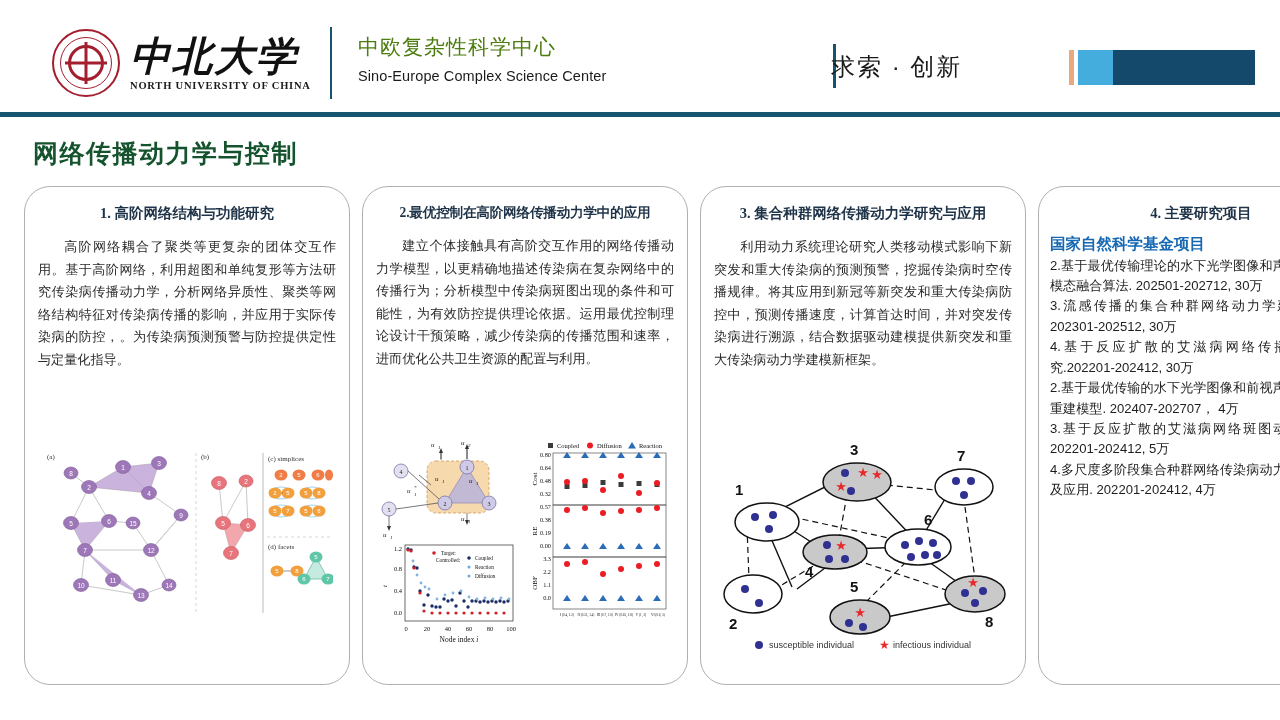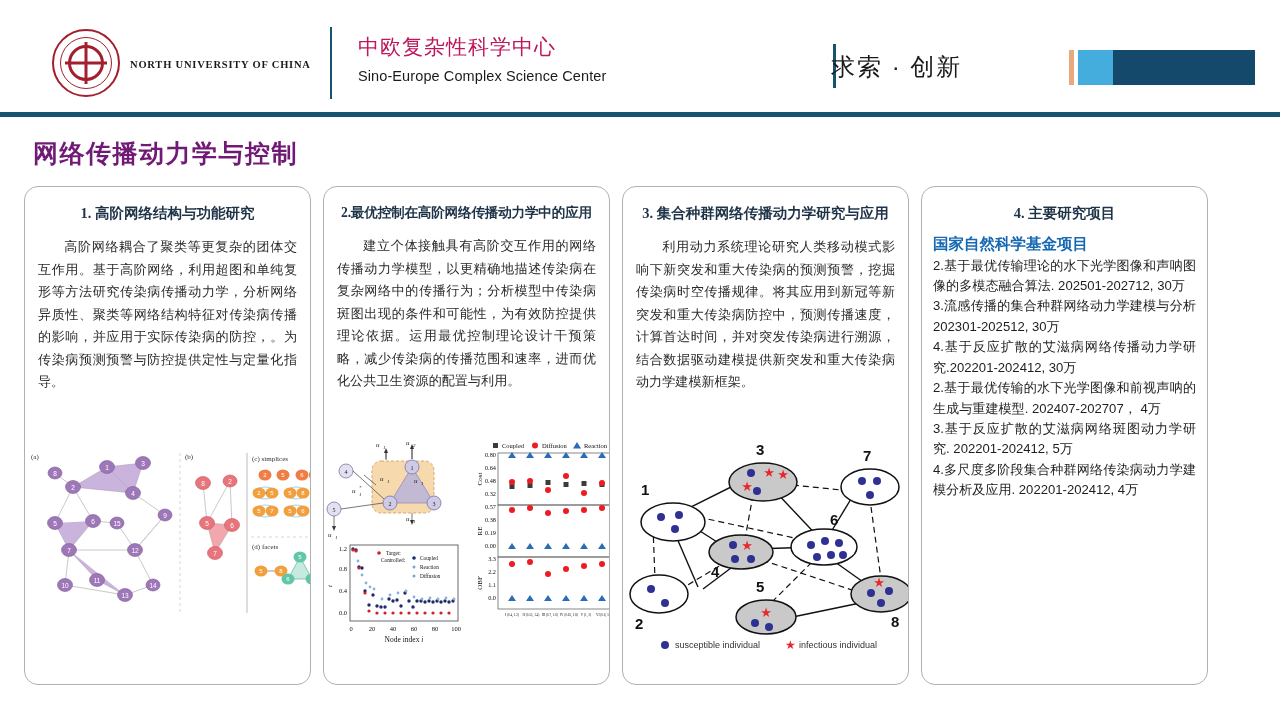--- a/index.html
+++ b/index.html
@@ -56,44 +56,44 @@
   }
   .logo-en{
     font-family:"Liberation Serif","DejaVu Serif",serif;
     font-size:10.5px;font-weight:700;color:#1a1a1a;letter-spacing:0.8px;
     margin-top:2px;text-align:right;
   }
   .hdr-div1{
     position:absolute;left:330px;top:27px;width:2px;height:72px;background:#15536E;
   }
   .center-names{position:absolute;left:358px;top:33px;}
-  .center-cn{font-size:21px;color:#be185d;letter-spacing:1px;line-height:1.35;}
+  .center-cn{font-size:21px;color:#4d7c0f;letter-spacing:1px;line-height:1.35;}
   .center-en{font-size:14.5px;color:#1b1b1b;margin-top:7px;letter-spacing:0.1px;}
   .hdr-div2{
     position:absolute;left:833px;top:44px;width:3px;height:44px;background:#15536E;
   }
   .slogan{
     position:absolute;left:831px;top:51px;font-size:24px;color:#1b1b1b;letter-spacing:2px;
   }
   .blocks{position:absolute;left:1069px;top:50px;display:flex;height:35px;}
   .blk-orange{width:5px;background:#E8A97E;}
   .blk-blue{width:35px;background:#45ADDD;margin-left:4px;}
   .blk-navy{width:142px;background:#15496B;}
 
   
   .page-title{
     position:absolute;left:33px;top:137px;
-    font-size:25px;font-weight:700;color:#701a75;letter-spacing:1.5px;text-align:center;
+    font-size:25px;font-weight:700;color:#14532d;letter-spacing:1.5px;text-align:center;
   }
 
   
   .cards{position:absolute;left:24px;top:186px;display:flex;gap:12px;}
   .card{
-    width:287px;height:499px;
-    border:1.3px solid #B0B0B0;border-radius:14px;
+    width:326px;height:499px;
+    border:1.3px solid #B0B0B0;border-radius:26px;
     background:#ffffff;box-sizing:border-box;
     position:relative;overflow:hidden;
   }
   .card-title{
     text-align:center;font-weight:700;color:#1F3348;
     font-family:"Liberation Serif","DejaVu Serif",serif;
     font-size:14.5px;margin-top:18px;line-height:1.2;
   }
   .card-title.c2{font-size:13.6px;letter-spacing:-0.2px;}
   .card-body{
@@ -129,20 +129,21 @@
 </head>
 <body>
 
 <div class="header">
 
   <div class="logo-block">
     <div class="seal">
       <div class="seal-inner"></div>
     </div>
     <div class="logo-text">
+      <div class="logo-cn">中北大学</div>
       <div class="logo-en">NORTH UNIVERSITY OF CHINA</div>
     </div>
   </div>
 
   <div class="hdr-div1"></div>
 
   <div class="center-names">
     <div class="center-cn">中欧复杂性科学中心</div>
     <div class="center-en">Sino-Europe Complex Science Center</div>
   </div>

